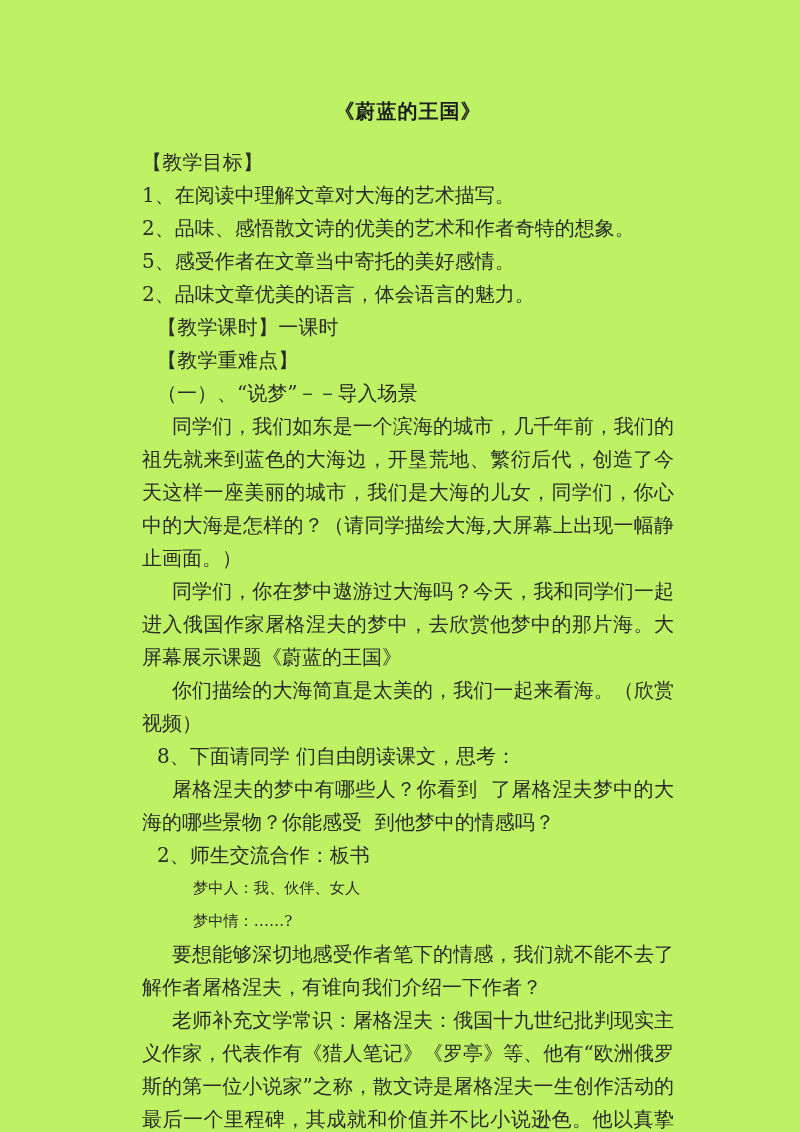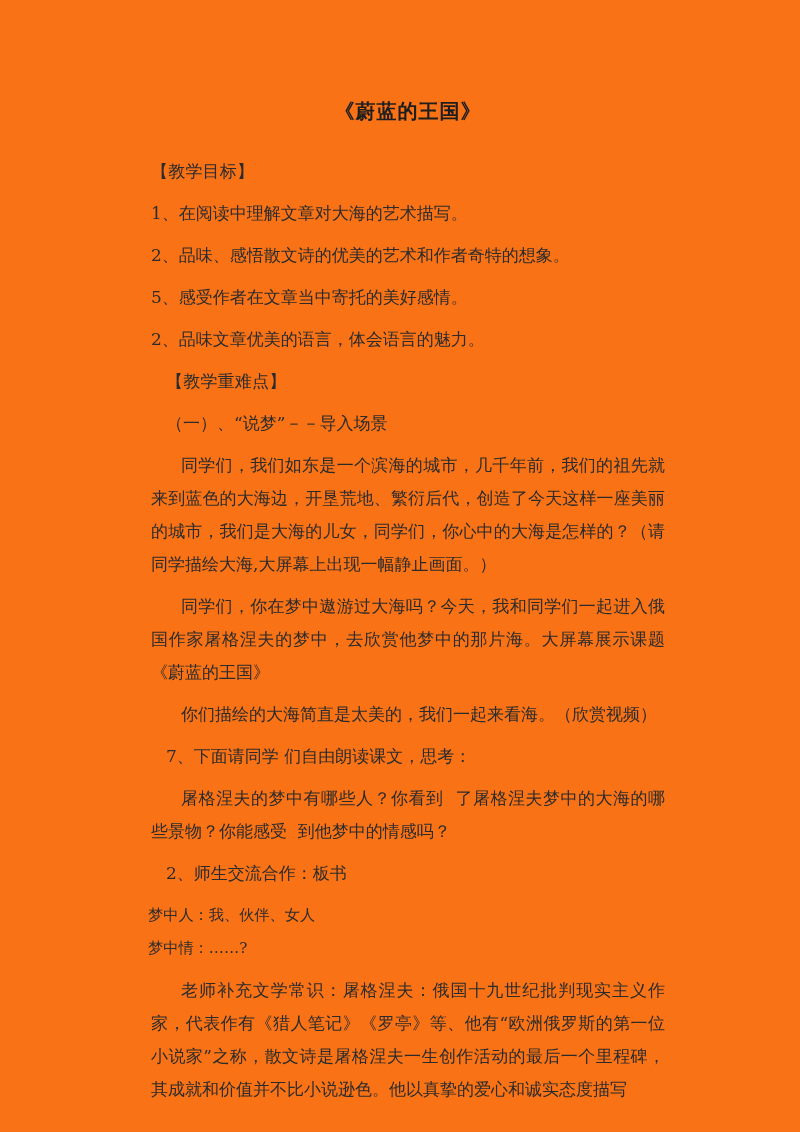--- a/index.html
+++ b/index.html
@@ -8,21 +8,21 @@
     background: #ffffff;
   }
   body {
     font-family: "DejaVu Serif", "Liberation Serif", serif;
     color: #2b2b2b;
   }
   #page {
     position: relative;
     width: 800px;
     height: 1132px;
-    background: #f97316;
+    background: #bef264;
     overflow: hidden;
     box-sizing: border-box;
   }
   #doc {
     position: absolute;
     left: 142px;
     top: 0;
     width: 532px;
   }
   .doc-title {
@@ -30,23 +30,23 @@
     font-weight: bold;
     text-align: center;
     letter-spacing: 1px;
     margin: 0;
     padding-top: 96px;
     padding-bottom: 20px;
     line-height: 30px;
     color: #1d1d1d;
   }
   .line {
-    font-size: 17px;
+    font-size: 20px;
     line-height: 33px;
-    margin: 9px;
+    margin: 0;
     text-align: justify;
     text-justify: inter-character;
     white-space: pre-wrap;
     word-break: break-all;
     color: #2b2b2b;
   }
   .line.heading {
     letter-spacing: 0.2px;
   }
   .line.indent1 {
@@ -59,20 +59,21 @@
     font-size: 15.2px;
     line-height: 33px;
     display: flex;
     white-space: pre;
     color: #2b2b2b;
   }
   .board-row .col-a {
     width: 148px;
     flex: 0 0 148px;
     text-indent: 6px;
+    margin-left: 45px;
   }
   .board-row .col-b {
     flex: 1 1 auto;
   }
   .board-row.single .col-a {
     width: auto;
     flex: 0 0 auto;
   }
 </style>
 </head>
@@ -89,33 +90,34 @@
 
       <p class="line">1、在阅读中理解文章对大海的艺术描写。</p>
 
       <p class="line">2、品味、感悟散文诗的优美的艺术和作者奇特的想象。</p>
 
 
       <p class="line">5、感受作者在文章当中寄托的美好感情。</p>
 
       <p class="line">2、品味文章优美的语言，体会语言的魅力。</p>
 
+      <p class="line heading indent1">【教学课时】一课时</p>
 
       <p class="line heading indent1">【教学重难点】</p>
 
       <p class="line indent1">（一）、“说梦”－－导入场景</p>
 
       <p class="line indent2">同学们，我们如东是一个滨海的城市，几千年前，我们的祖先就来到蓝色的大海边，开垦荒地、繁衍后代，创造了今天这样一座美丽的城市，我们是大海的儿女，同学们，你心中的大海是怎样的？（请同学描绘大海,大屏幕上出现一幅静止画面。）</p>
 
       <p class="line indent2">同学们，你在梦中遨游过大海吗？今天，我和同学们一起进入俄国作家屠格涅夫的梦中，去欣赏他梦中的那片海。大屏幕展示课题《蔚蓝的王国》</p>
 
       <p class="line indent2">你们描绘的大海简直是太美的，我们一起来看海。（欣赏视频）</p>
 
 
-      <p class="line indent1">7、下面请同学 们自由朗读课文，思考：</p>
+      <p class="line indent1">8、下面请同学 们自由朗读课文，思考：</p>
 
       <p class="line indent2">屠格涅夫的梦中有哪些人？你看到  了屠格涅夫梦中的大海的哪些景物？你能感受  到他梦中的情感吗？</p>
 
       <p class="line indent1">2、师生交流合作：板书</p>
 
     </div>
 
     <div>
 
       <div class="board-row single">
@@ -124,19 +126,20 @@
 
 
       <div class="board-row single">
         <span class="col-a">梦中情：……?</span>
       </div>
 
     </div>
 
     <div>
 
+      <p class="line indent2">要想能够深切地感受作者笔下的情感，我们就不能不去了解作者屠格涅夫，有谁向我们介绍一下作者？</p>
 
       <p class="line indent2">老师补充文学常识：屠格涅夫：俄国十九世纪批判现实主义作家，代表作有《猎人笔记》《罗亭》等、他有“欧洲俄罗斯的第一位小说家”之称，散文诗是屠格涅夫一生创作活动的最后一个里程碑，其成就和价值并不比小说逊色。他以真挚的爱心和诚实态度描写</p>
 
     </div>
 
   </div>
 </div>
 
 </body></html>

